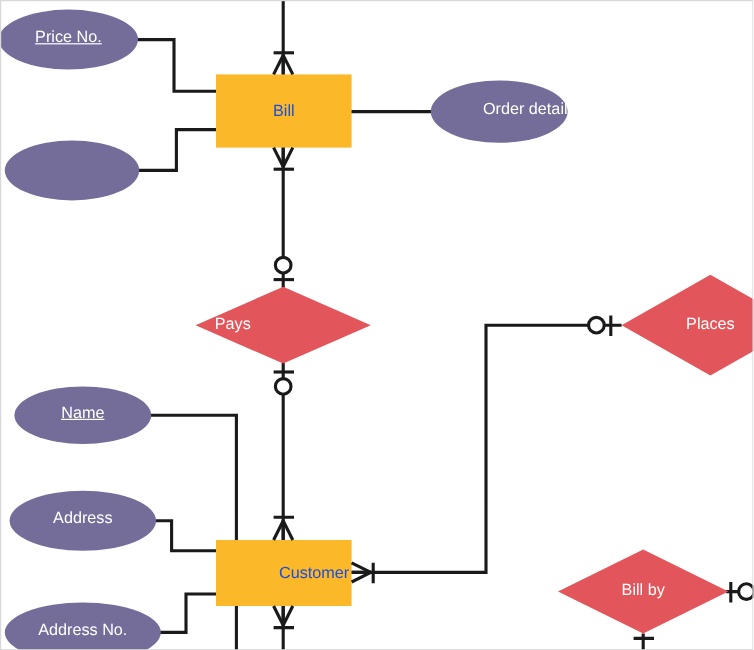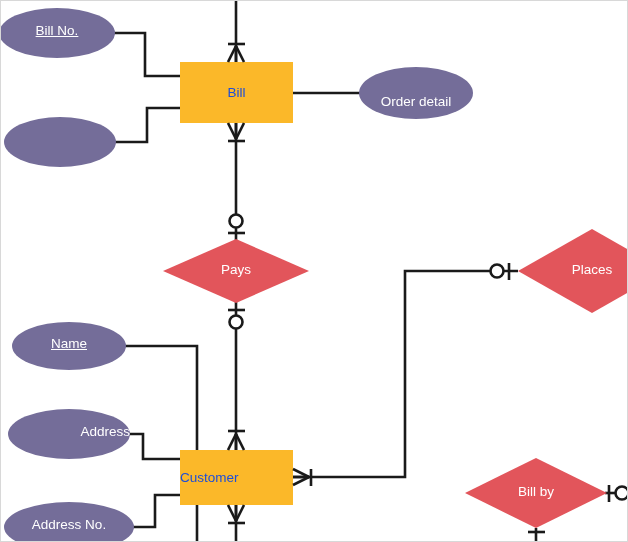--- a/index.html
+++ b/index.html
@@ -158,35 +158,35 @@
         <line x1="609" y1="485" x2="609" y2="502"></line>
         <circle cx="622" cy="493" r="6.5" fill="#ffffff" stroke="#1a1a1a" stroke-width="2.6"></circle>
       </g>
 
       <g>
         <line x1="528" y1="532" x2="545" y2="532"></line>
       </g>
     </g>
   </svg>
 
-  <div class="node-label attribute-label key" style="left:0px; top:23px; width:114px; text-align:center;">Bill No.</div>
+  <div class="node-label attribute-label key" style="left:0px; top:23px; width:114px; text-align:center;">Price No.</div>
 
 
-  <div class="node-label attribute-label" style="left:359px; top:94px; width:114px; text-align:center;">Order detail</div>
+  <div class="node-label attribute-label" style="left:359px; top:83px; width:114px; text-align:right;">Order detail</div>
 
   <div class="node-label attribute-label" style="left:12px; top:336px; width:114px; text-align:center;text-decoration:underline;">Name</div>
 
-  <div class="node-label attribute-label" style="left:8px; top:424px; width:122px; text-align:right;">Address</div>
+  <div class="node-label attribute-label" style="left:8px; top:424px; width:122px; text-align:center;">Address</div>
 
   <div class="node-label attribute-label" style="left:4px; top:517px; width:130px; text-align:center;">Address No.</div>
 
   <div class="node-label entity-label" style="left:180px; top:85px; width:113px; text-align:center;">Bill</div>
 
-  <div class="node-label entity-label" style="left:180px; top:470px; width:111px; text-align:left;">Customer</div>
+  <div class="node-label entity-label" style="left:180px; top:470px; width:111px; text-align:right;">Customer</div>
 
-  <div class="node-label relationship-label" style="left:179px; top:262px; width:114px; text-align:center;">Pays</div>
+  <div class="node-label relationship-label" style="left:179px; top:262px; width:114px; text-align:left;">Pays</div>
 
   <div class="node-label relationship-label" style="left:535px; top:262px; width:114px; text-align:center;">Places</div>
 
   <div class="node-label relationship-label" style="left:479px; top:484px; width:114px; text-align:center;">Bill by</div>
 
   <div id="frame-border"></div>
 </div>
 
 </body></html>

